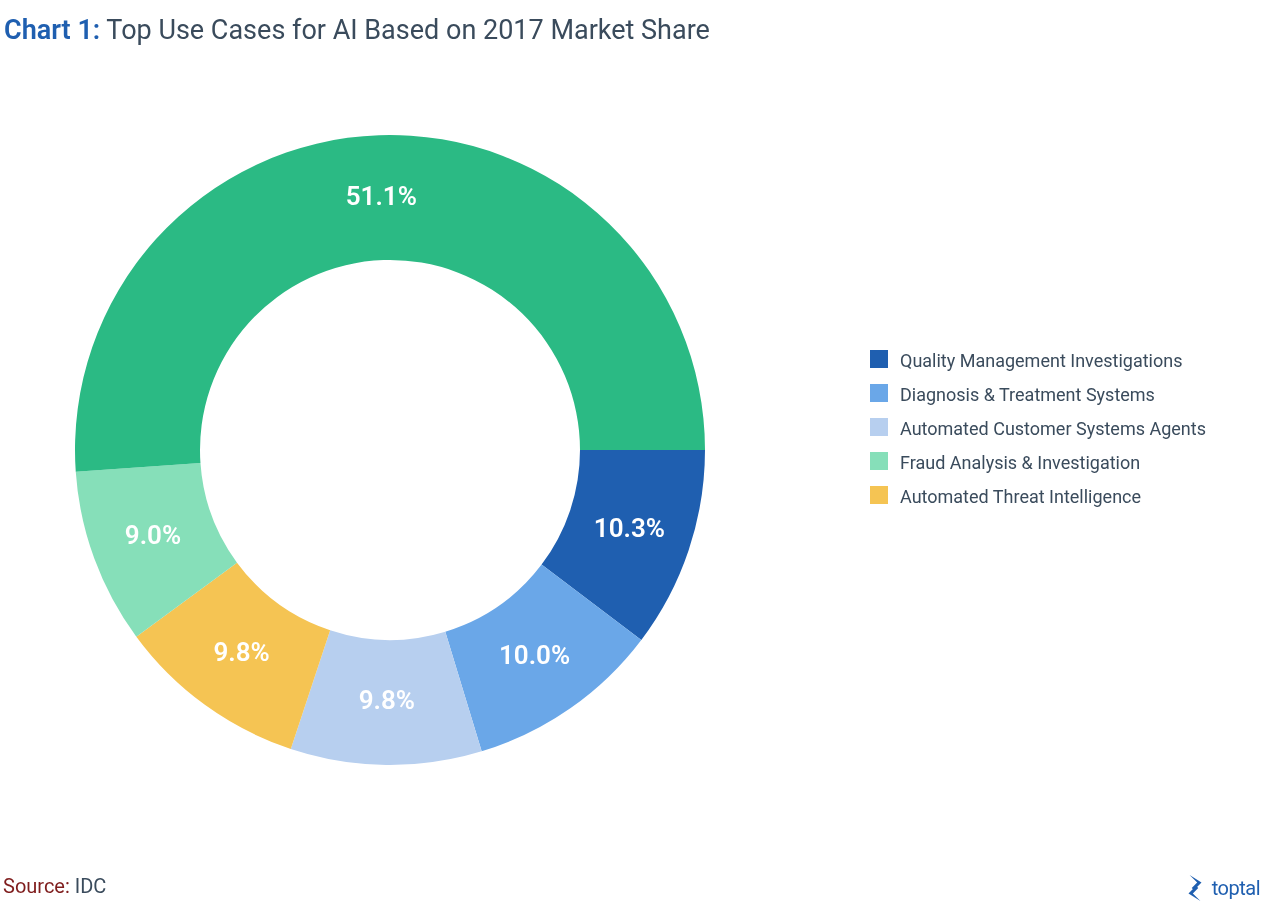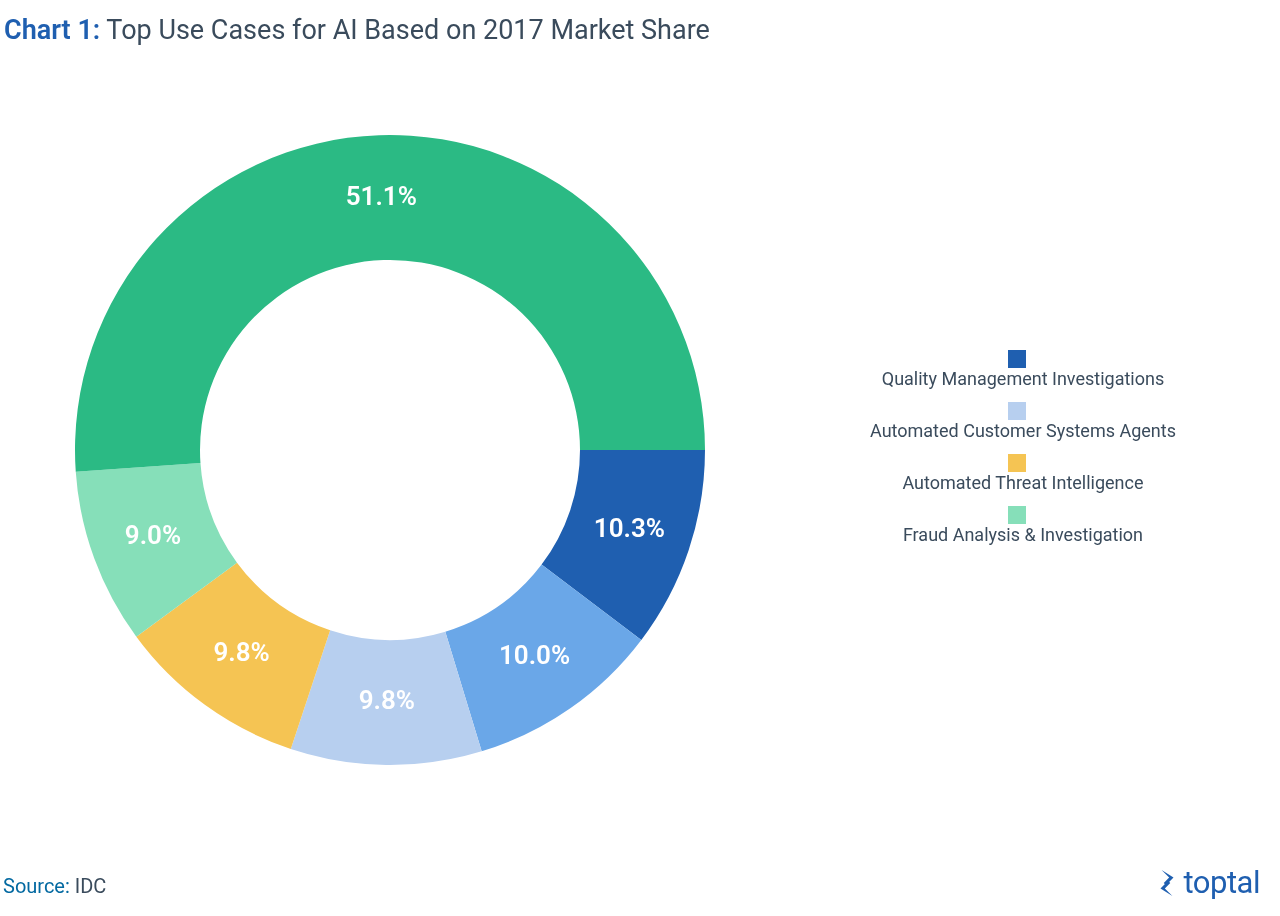--- a/index.html
+++ b/index.html
@@ -42,48 +42,47 @@
   }
   .legend {
     position: absolute;
     left: 870px;
     top: 350px;
     font-size: 18px;
     color: #3a4b5c;
   }
   .legend-item {
     display: flex;
-    align-items: center;
+    align-items: flex-start;
     margin-bottom: 13px;
-    flex-direction: column;
   }
   .legend-swatch {
     width: 18px;
     height: 18px;
     margin-right: 12px;
     flex-shrink: 0;
   }
   .source {
     position: absolute;
     left: 3px;
     bottom: 18px;
     font-size: 20px;
     color: #3a4b5c;
   }
   .source .src-label {
-    color: #0369a1;
+    color: #7f1d1d;
   }
   .brand {
     position: absolute;
     right: 20px;
     bottom: 15px;
     display: flex;
     align-items: center;
     color: #1f5fb0;
-    font-size: 31px;
+    font-size: 20px;
     font-weight: 400;
     letter-spacing: -0.5px;
   }
   .brand svg {
     width: 26px;
     height: 26px;
     margin-right: 4px;
   }
   .slice-label {
     font-size: 26px;
@@ -120,30 +119,34 @@
         <text x="341.2759630529456" y="97.65075554036935" class="slice-label">51.1%</text>
       </svg>
   </div>
 
   <div class="legend" id="legend">
       <div class="legend-item">
         <span class="legend-swatch" style="background: rgb(31, 95, 176);"></span>
         <span>Quality Management Investigations</span>
       </div>
       <div class="legend-item">
+        <span class="legend-swatch" style="background: rgb(106, 167, 232);"></span>
+        <span>Diagnosis &amp; Treatment Systems</span>
+      </div>
+      <div class="legend-item">
         <span class="legend-swatch" style="background: rgb(183, 207, 239);"></span>
         <span>Automated Customer Systems Agents</span>
       </div>
       <div class="legend-item">
+        <span class="legend-swatch" style="background: rgb(134, 223, 185);"></span>
+        <span>Fraud Analysis &amp; Investigation</span>
+      </div>
+      <div class="legend-item">
         <span class="legend-swatch" style="background: rgb(245, 196, 83);"></span>
         <span>Automated Threat Intelligence</span>
-      </div>
-      <div class="legend-item">
-        <span class="legend-swatch" style="background: rgb(134, 223, 185);"></span>
-        <span>Fraud Analysis &amp; Investigation</span>
       </div>
     </div>
 
   <div class="source">
     <span class="src-label">Source:</span>
     <span> </span>
     <span>IDC</span>
   </div>
 
   <div class="brand">

